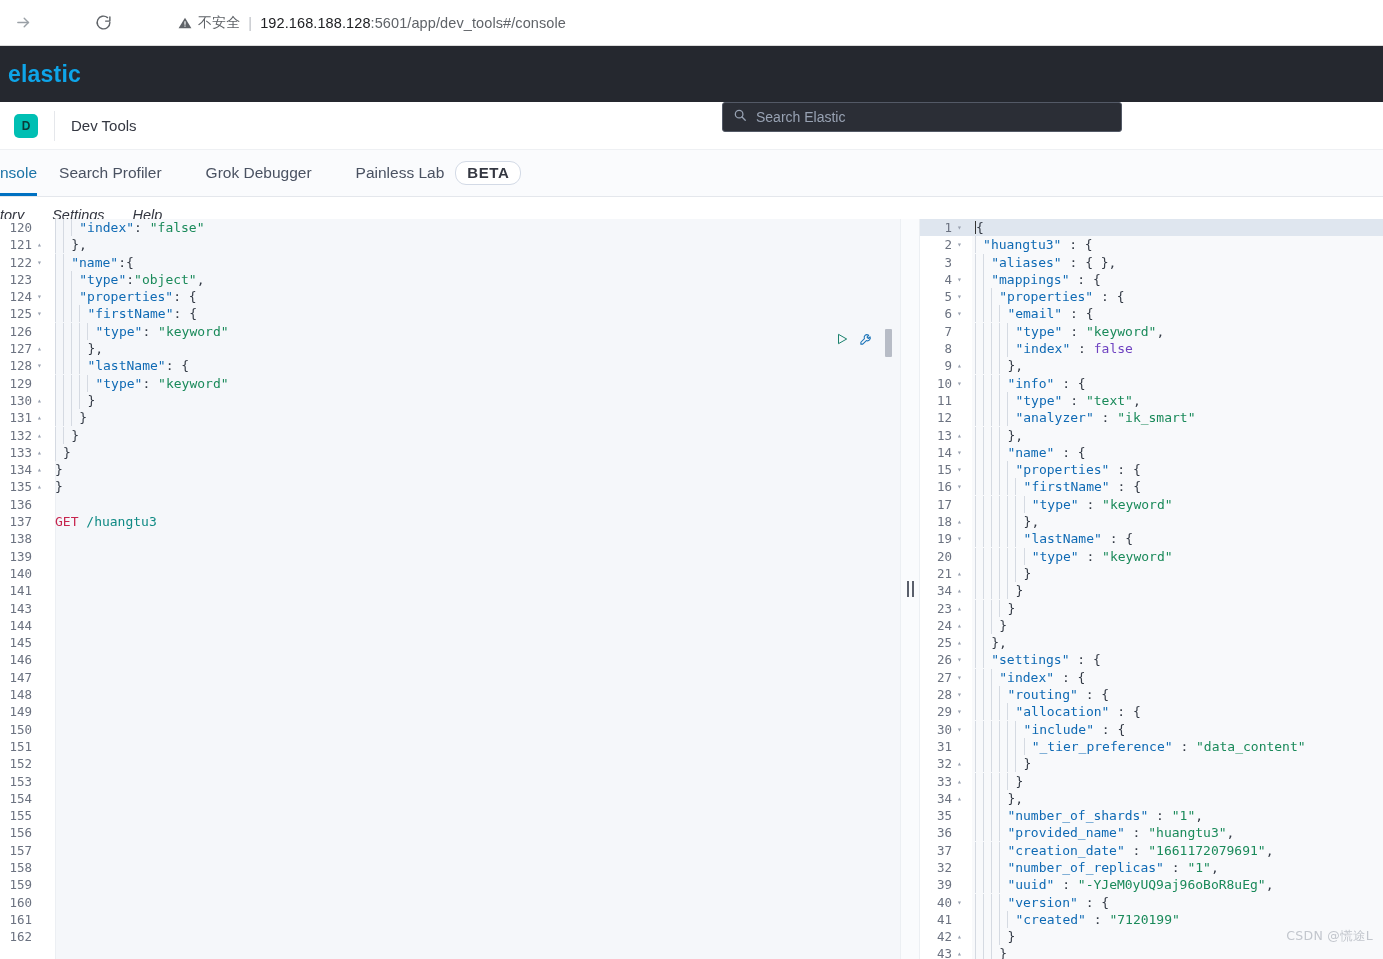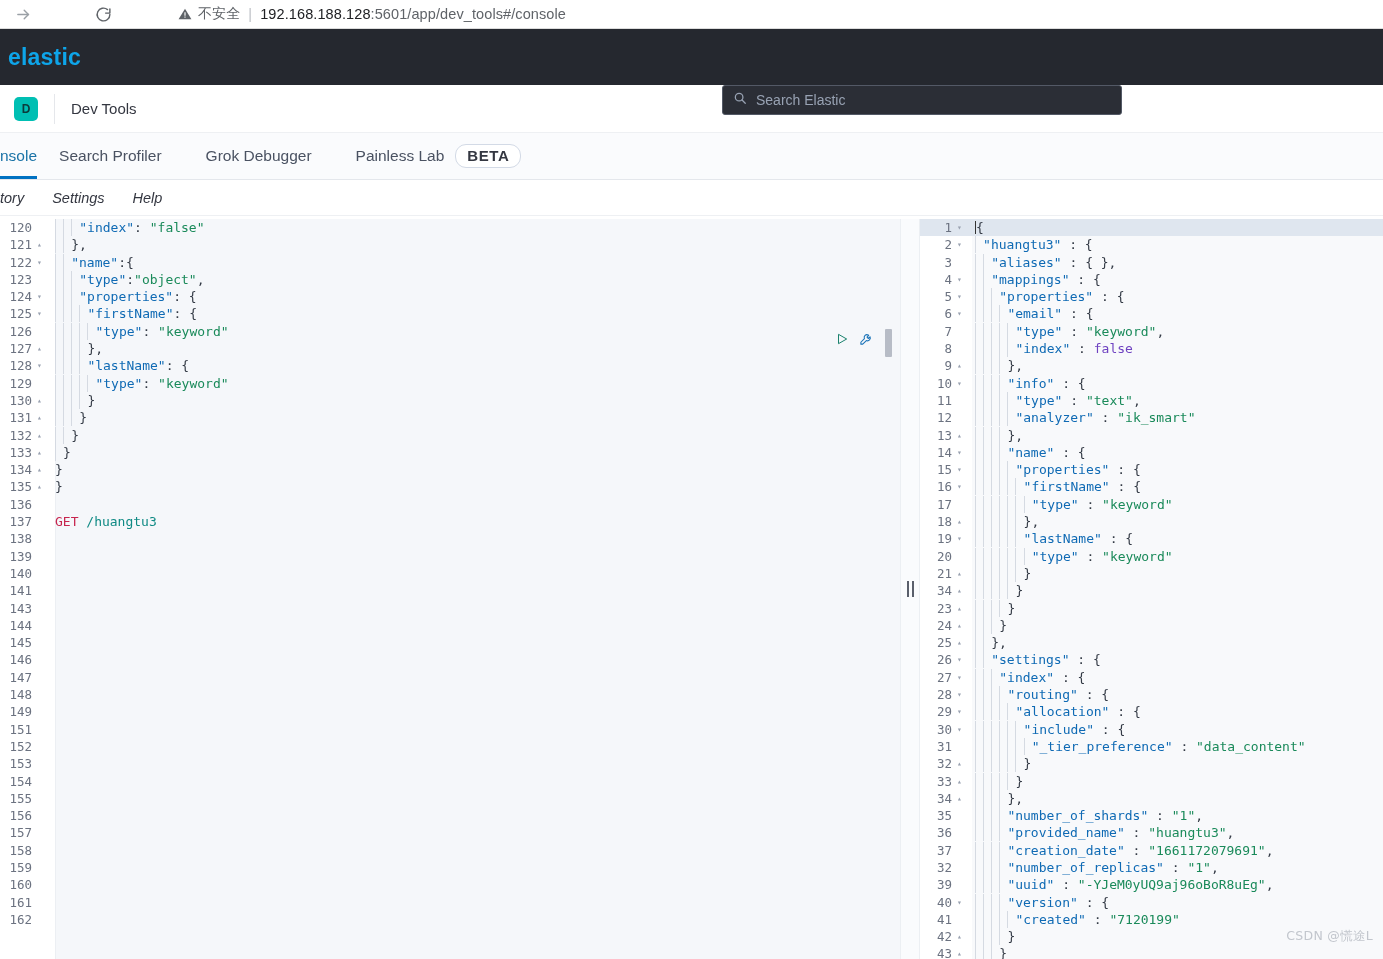--- a/index.html
+++ b/index.html
@@ -5,21 +5,21 @@
   * { box-sizing: border-box; margin: 0; padding: 0; }
   html, body {
     width: 1383px; height: 959px;
     background: #fff;
     font-family: "Liberation Sans", sans-serif;
     overflow: hidden;
   }
 
   
   .browser-bar {
-    height: 29px; width: 100%;
+    height: 46px; width: 100%;
     background: #fff;
     display: flex; align-items: center;
     padding: 0 10px;
     border-bottom: 1px solid #dcdcdc;
     gap: 48px;
   }
   .nav-ico {
     width: 26px; height: 26px;
     display: flex; align-items: center; justify-content: center;
     color: #5f6368;
@@ -474,20 +474,26 @@
           <span class="gap"></span>
           <span class="ln-code"></span>
         </div>
         <div class="ln-row">
           <span class="ln">149</span>
           <span class="fold"></span>
           <span class="gap"></span>
           <span class="ln-code"></span>
         </div>
         <div class="ln-row">
+          <span class="ln">150</span>
+          <span class="fold"></span>
+          <span class="gap"></span>
+          <span class="ln-code"></span>
+        </div>
+        <div class="ln-row">
           <span class="ln">151</span>
           <span class="fold"></span>
           <span class="gap"></span>
           <span class="ln-code"></span>
         </div>
         <div class="ln-row">
           <span class="ln">152</span>
           <span class="fold"></span>
           <span class="gap"></span>
           <span class="ln-code"></span>

